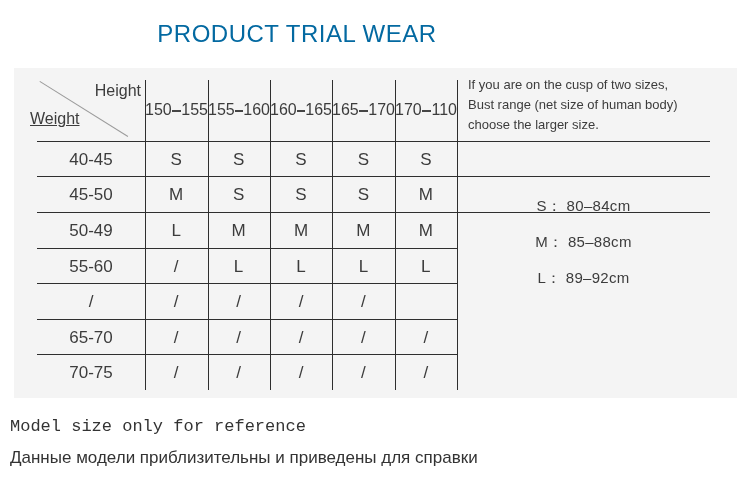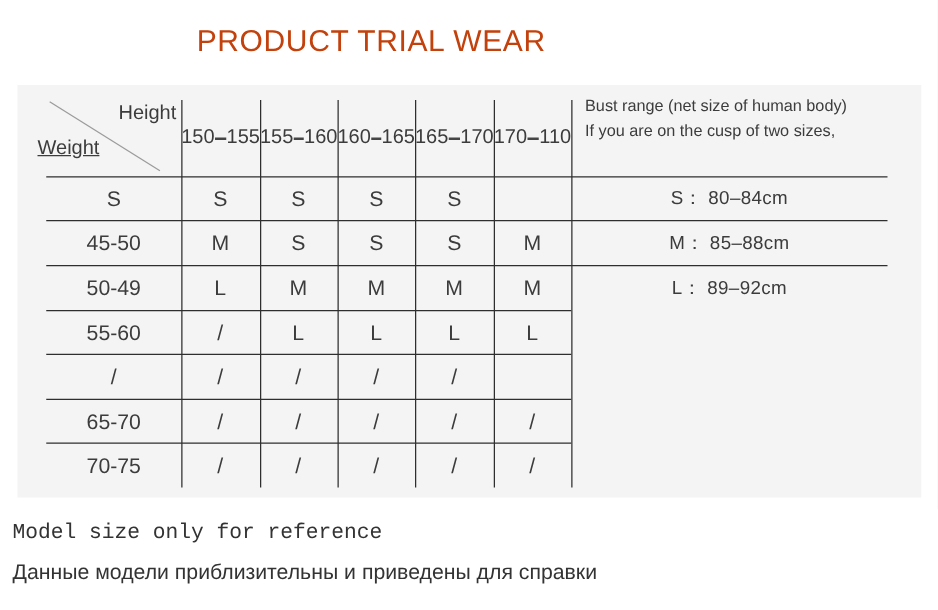--- a/index.html
+++ b/index.html
@@ -7,21 +7,21 @@
   }
   *{margin:0;padding:0;box-sizing:border-box;}
   html,body{width:750px;height:488px;}
   body{
     position:relative;width:750px;height:488px;background:#ffffff;
     font-family:"Liberation Sans","DejaVu Sans",sans-serif;color:var(--text);
     overflow:hidden;
   }
   .title{
     position:absolute;left:0;top:20px;width:594px;text-align:center;
-    font-size:24px;font-weight:500;letter-spacing:0.5px;color:#c2410c;
+    font-size:24px;font-weight:500;letter-spacing:0.5px;color:#0369a1;
   }
   .panel{
     position:absolute;left:14px;top:68px;width:723px;height:330px;
     background:var(--panel_bg);
   }
   .hline{position:absolute;height:1px;background:var(--line);}
   .hline.full{left:23px;width:673px;}
   .hline.short{left:23px;width:420px;}
   .vline{position:absolute;width:1px;top:12px;height:310px;background:var(--line);}
   
@@ -46,21 +46,21 @@
   .trow .cell{display:flex;align-items:center;justify-content:center;font-size:17px;}
   .trow .wlabel{font-size:17px;}
   
   .bust{
     position:absolute;left:454px;top:7px;width:266px;
     font-size:13px;line-height:20px;color:#3c3c3c;
   }
   .rrow{
     position:absolute;left:443px;width:253px;height:35px;
     display:flex;align-items:center;justify-content:center;
-    font-size:15px;letter-spacing:0.3px;
+    font-size:15px;letter-spacing:0.3px;margin-top:48px;
   }
   .note{position:absolute;left:10px;font-size:17px;color:#333333;}
   .note-en{top:417px;font-family:Liberation Mono, monospace;}
   .note-ru{top:448px;}
 </style>
 </head>
 <body>
 
 <div class="title">PRODUCT TRIAL WEAR</div>
 
@@ -107,20 +107,21 @@
     <span class="dash"></span>
     <span>170</span>
   </div>
   <div class="hcol" style="left:381px;width:62px">
     <span>170</span>
     <span class="dash"></span>
     <span>110</span>
   </div>
 
   <div class="trow" style="top:74px">
+    <div class="cell wlabel">40-45</div>
     <div class="cell">S</div>
     <div class="cell">S</div>
     <div class="cell">S</div>
     <div class="cell">S</div>
     <div class="cell">S</div>
   </div>
   <div class="trow" style="top:109px">
     <div class="cell wlabel">45-50</div>
     <div class="cell">M</div>
     <div class="cell">S</div>
@@ -162,22 +163,23 @@
   <div class="trow" style="top:287px">
     <div class="cell wlabel">70-75</div>
     <div class="cell">/</div>
     <div class="cell">/</div>
     <div class="cell">/</div>
     <div class="cell">/</div>
     <div class="cell">/</div>
   </div>
 
   <div class="bust">
+    <div>If you are on the cusp of two sizes,</div>
     <div>Bust range (net size of human body)</div>
-    <div>If you are on the cusp of two sizes,</div>
+    <div>choose the larger size.</div>
   </div>
 
   <div class="rrow" style="top:73px">S： 80–84cm</div>
   <div class="rrow" style="top:108px;height:36px">M： 85–88cm</div>
   <div class="rrow" style="top:144px;height:36px">L： 89–92cm</div>
 
 </div>
 
 <div class="note note-en">Model size only for reference</div>
 <div class="note note-ru">Данные модели приблизительны и приведены для справки</div>

